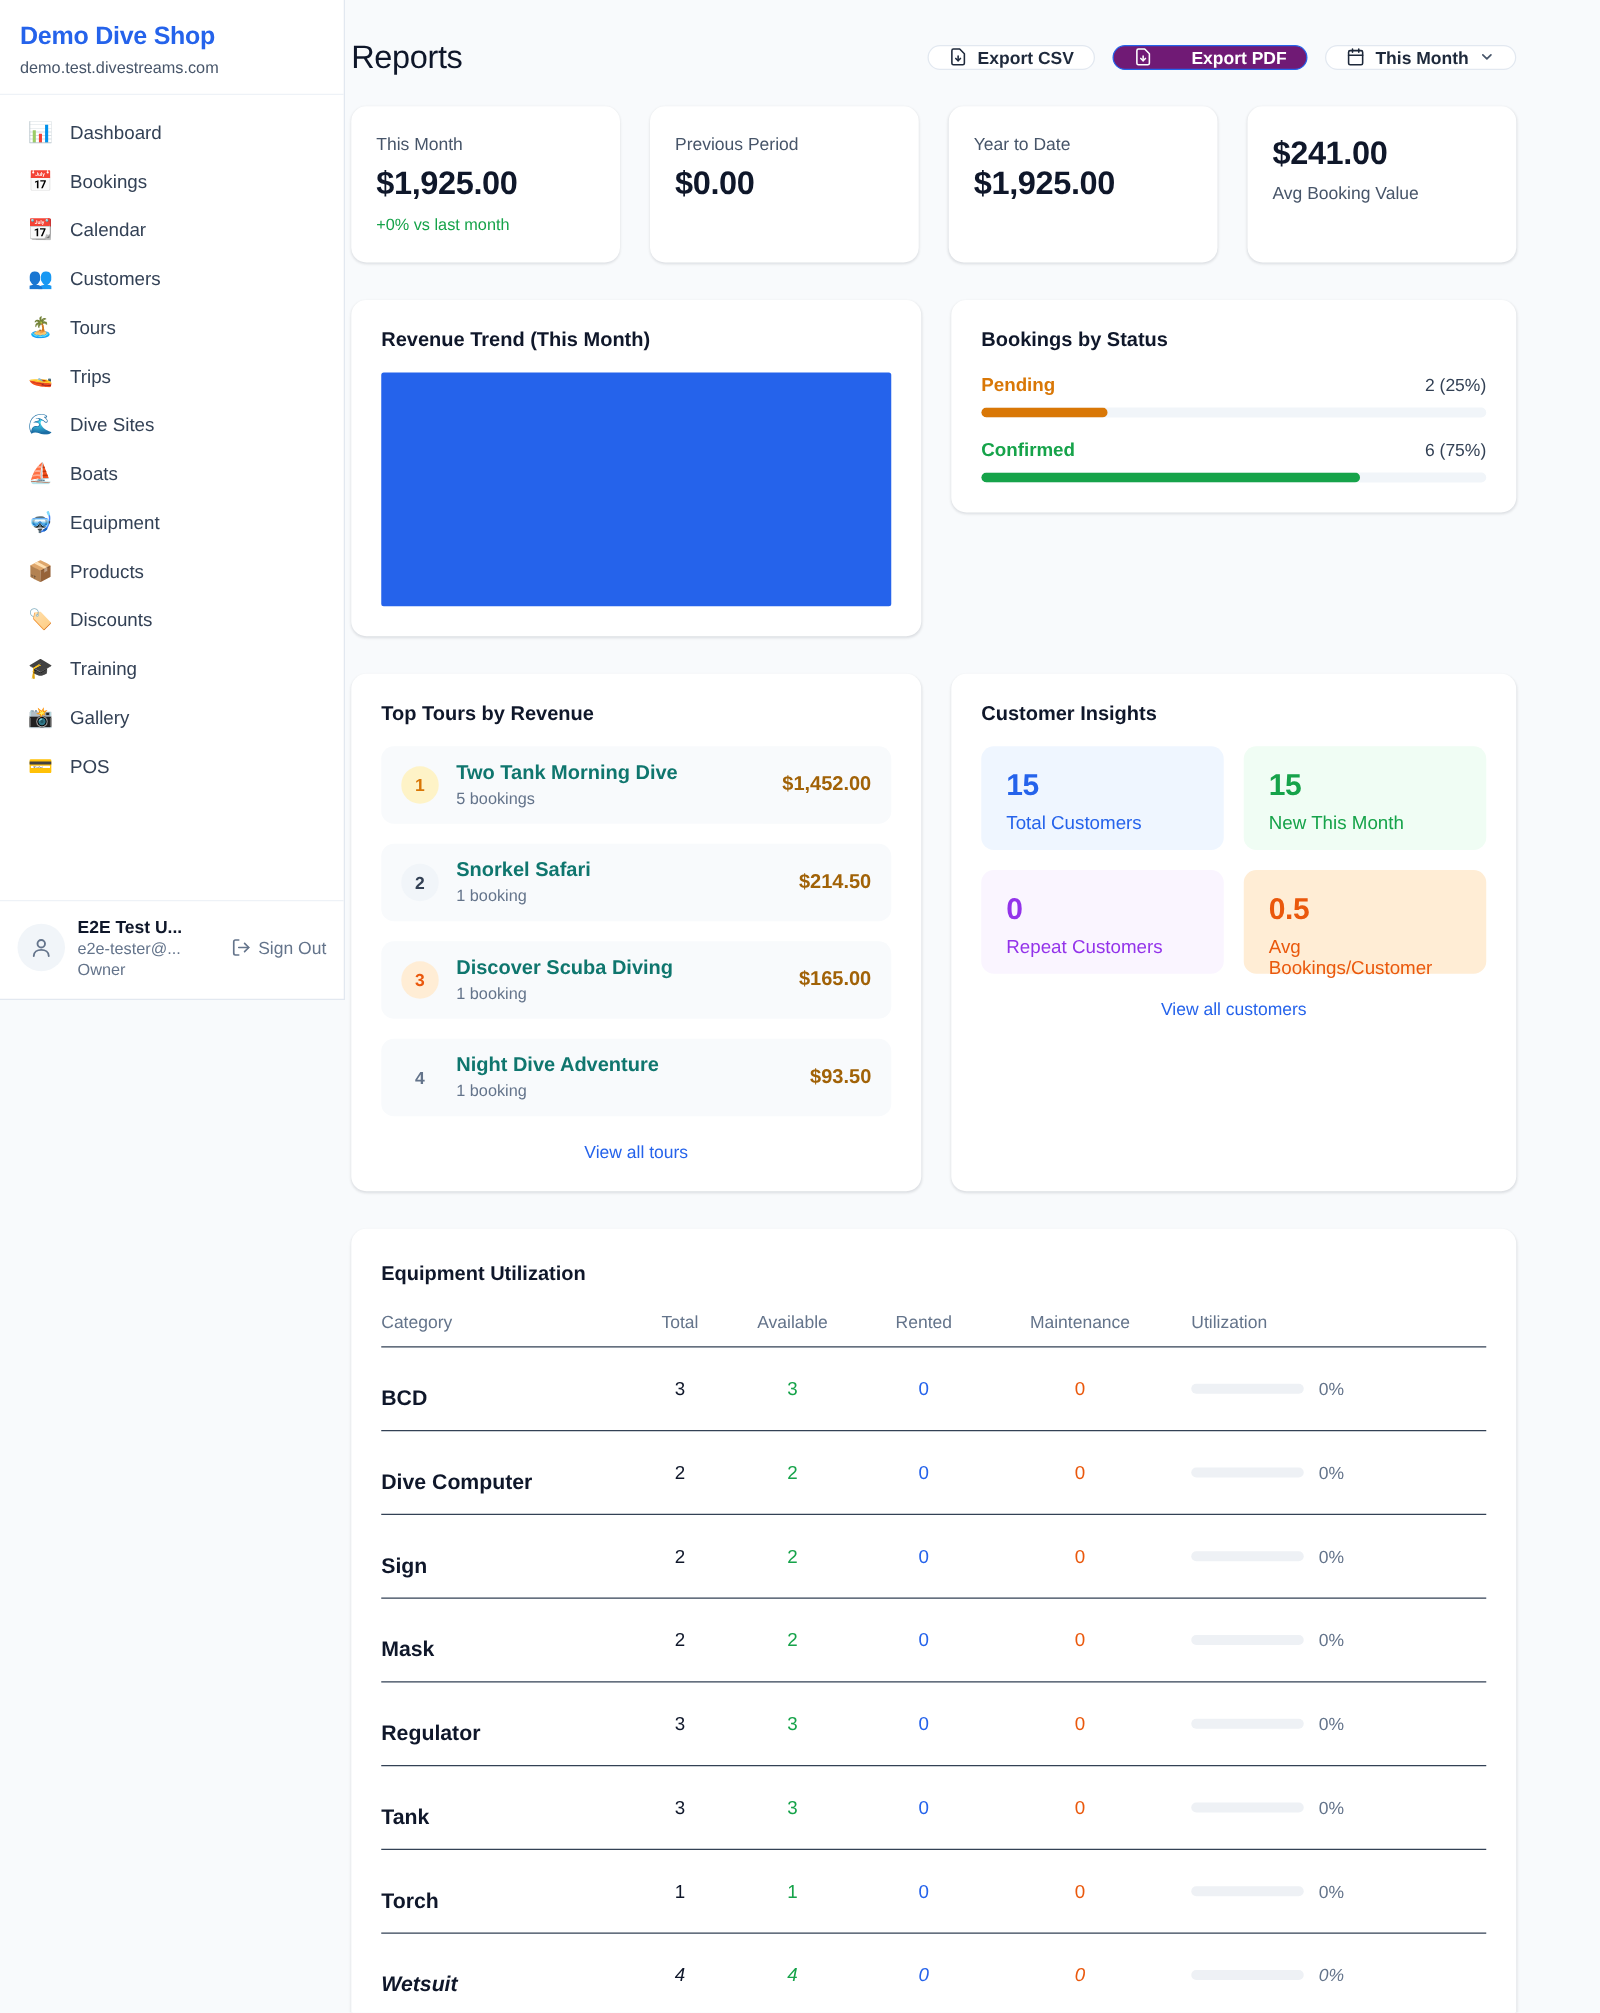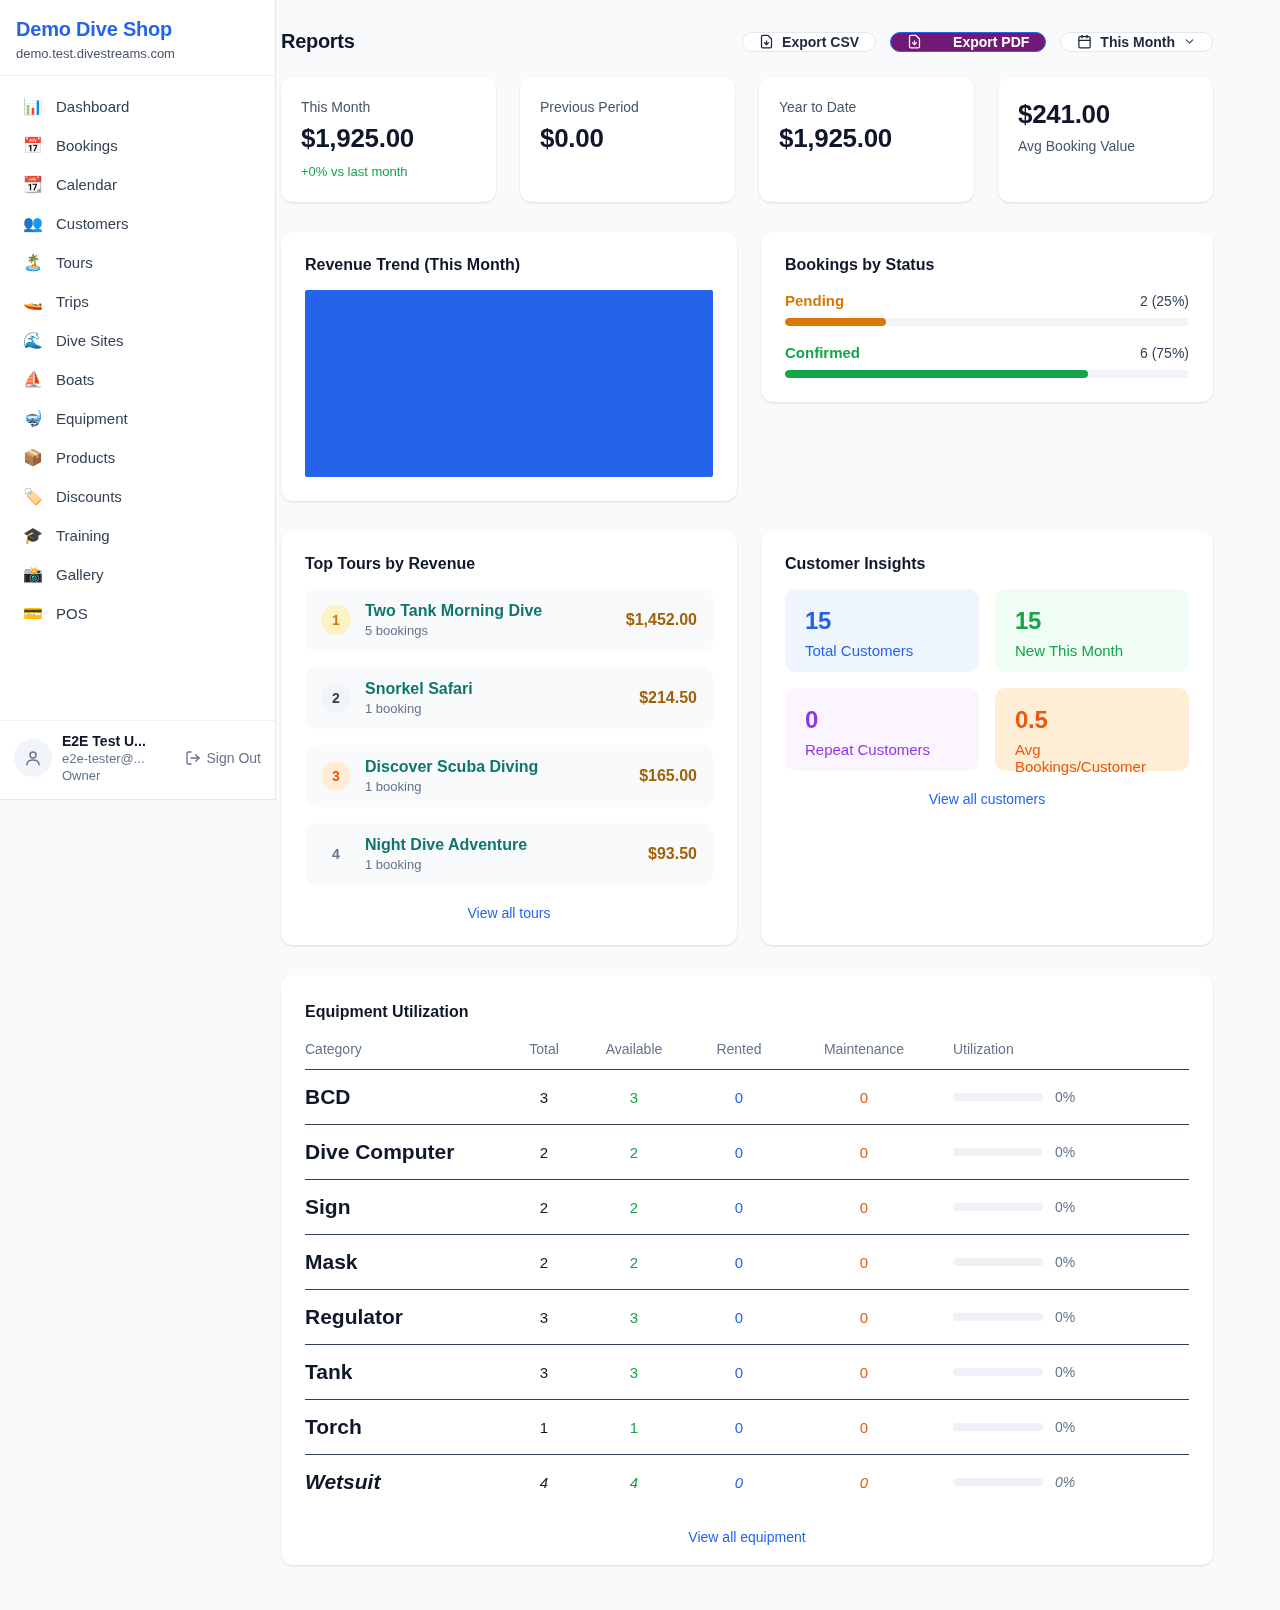--- a/index.html
+++ b/index.html
@@ -45,21 +45,21 @@
   .user-name { font-size:14px; font-weight:700; color:#0f172a; white-space:nowrap; overflow:hidden; text-overflow:ellipsis; }
   .user-email, .user-role { font-size:13px; color:#64748b; margin-top:2px; white-space:nowrap; overflow:hidden; text-overflow:ellipsis; }
   .signout-btn {
     display:flex; align-items:center; gap:6px;
     background:none; border:none; color:#64748b; font-size:14px;
     font-family:inherit; cursor:pointer; flex:0 0 auto;
   }
   
   .main { position:absolute; left:281px; top:0; width:932px; }
   .page-header { display:flex; align-items:center; justify-content:space-between; padding-top:30px; }
-  .page-title { font-size:20px; font-weight:700; letter-spacing:-0.3px; }
+  .page-title { font-size:26px; font-weight:400; letter-spacing:-0.3px; }
   .header-actions { display:flex; gap:14px; }
   .btn {
     display:flex; align-items:center; gap:8px;
     height:20px; padding:0 16px;
     border-radius:10px; font-size:14px; font-weight:700;
     font-family:inherit; cursor:pointer;
     background:#fff; color:#1e293b; border:1px solid #e2e8f0;
   }
   .btn-primary { background:#701a75; border-color:#2563eb; color:#fff;gap:31px; }
   .btn svg { display:block; }
@@ -124,21 +124,21 @@
   .tile-purple { background:#faf5ff; color:#9333ea; }
   .tile-orange { background:#ffedd5; color:#ea580c; }
   
   .equip-card { margin-top:30px; padding:28px 24px 20px; }
   .equip-grid { display:grid; grid-template-columns:1fr 70px 110px 100px 150px 250px; align-items:center; }
   .equip-head { margin-top:20px; padding-bottom:12px; border-bottom:1px solid #334155; }
   .equip-head > div { font-size:14px; color:#64748b; }
   .equip-row { padding:15px 0; border-bottom:1px solid #334155; }
   .equip-row:last-of-type { border-bottom:none;font-style:italic; }
   .col-num { text-align:center; font-size:15px; }
-  .cat-cell { font-size:21px; font-weight:700; color:#0f172a; }
+  .cat-cell { font-size:17px; font-weight:700; color:#0f172a;margin-top:16px; }
   .c-total { color:#0f172a; }
   .c-available { color:#16a34a; }
   .c-rented { color:#2563eb; }
   .c-maintenance { color:#ea580c; }
   .col-head-cat { text-align:left; }
   .col-head-num { text-align:center; }
   .util-cell { display:flex; align-items:center; gap:12px; padding-left:14px; }
   .util-track { width:90px; height:8px; border-radius:999px; background:#eef1f5; overflow:hidden; }
   .util-fill { height:100%; background:#2563eb; border-radius:999px; }
   .util-text { font-size:14px; color:#64748b; }

